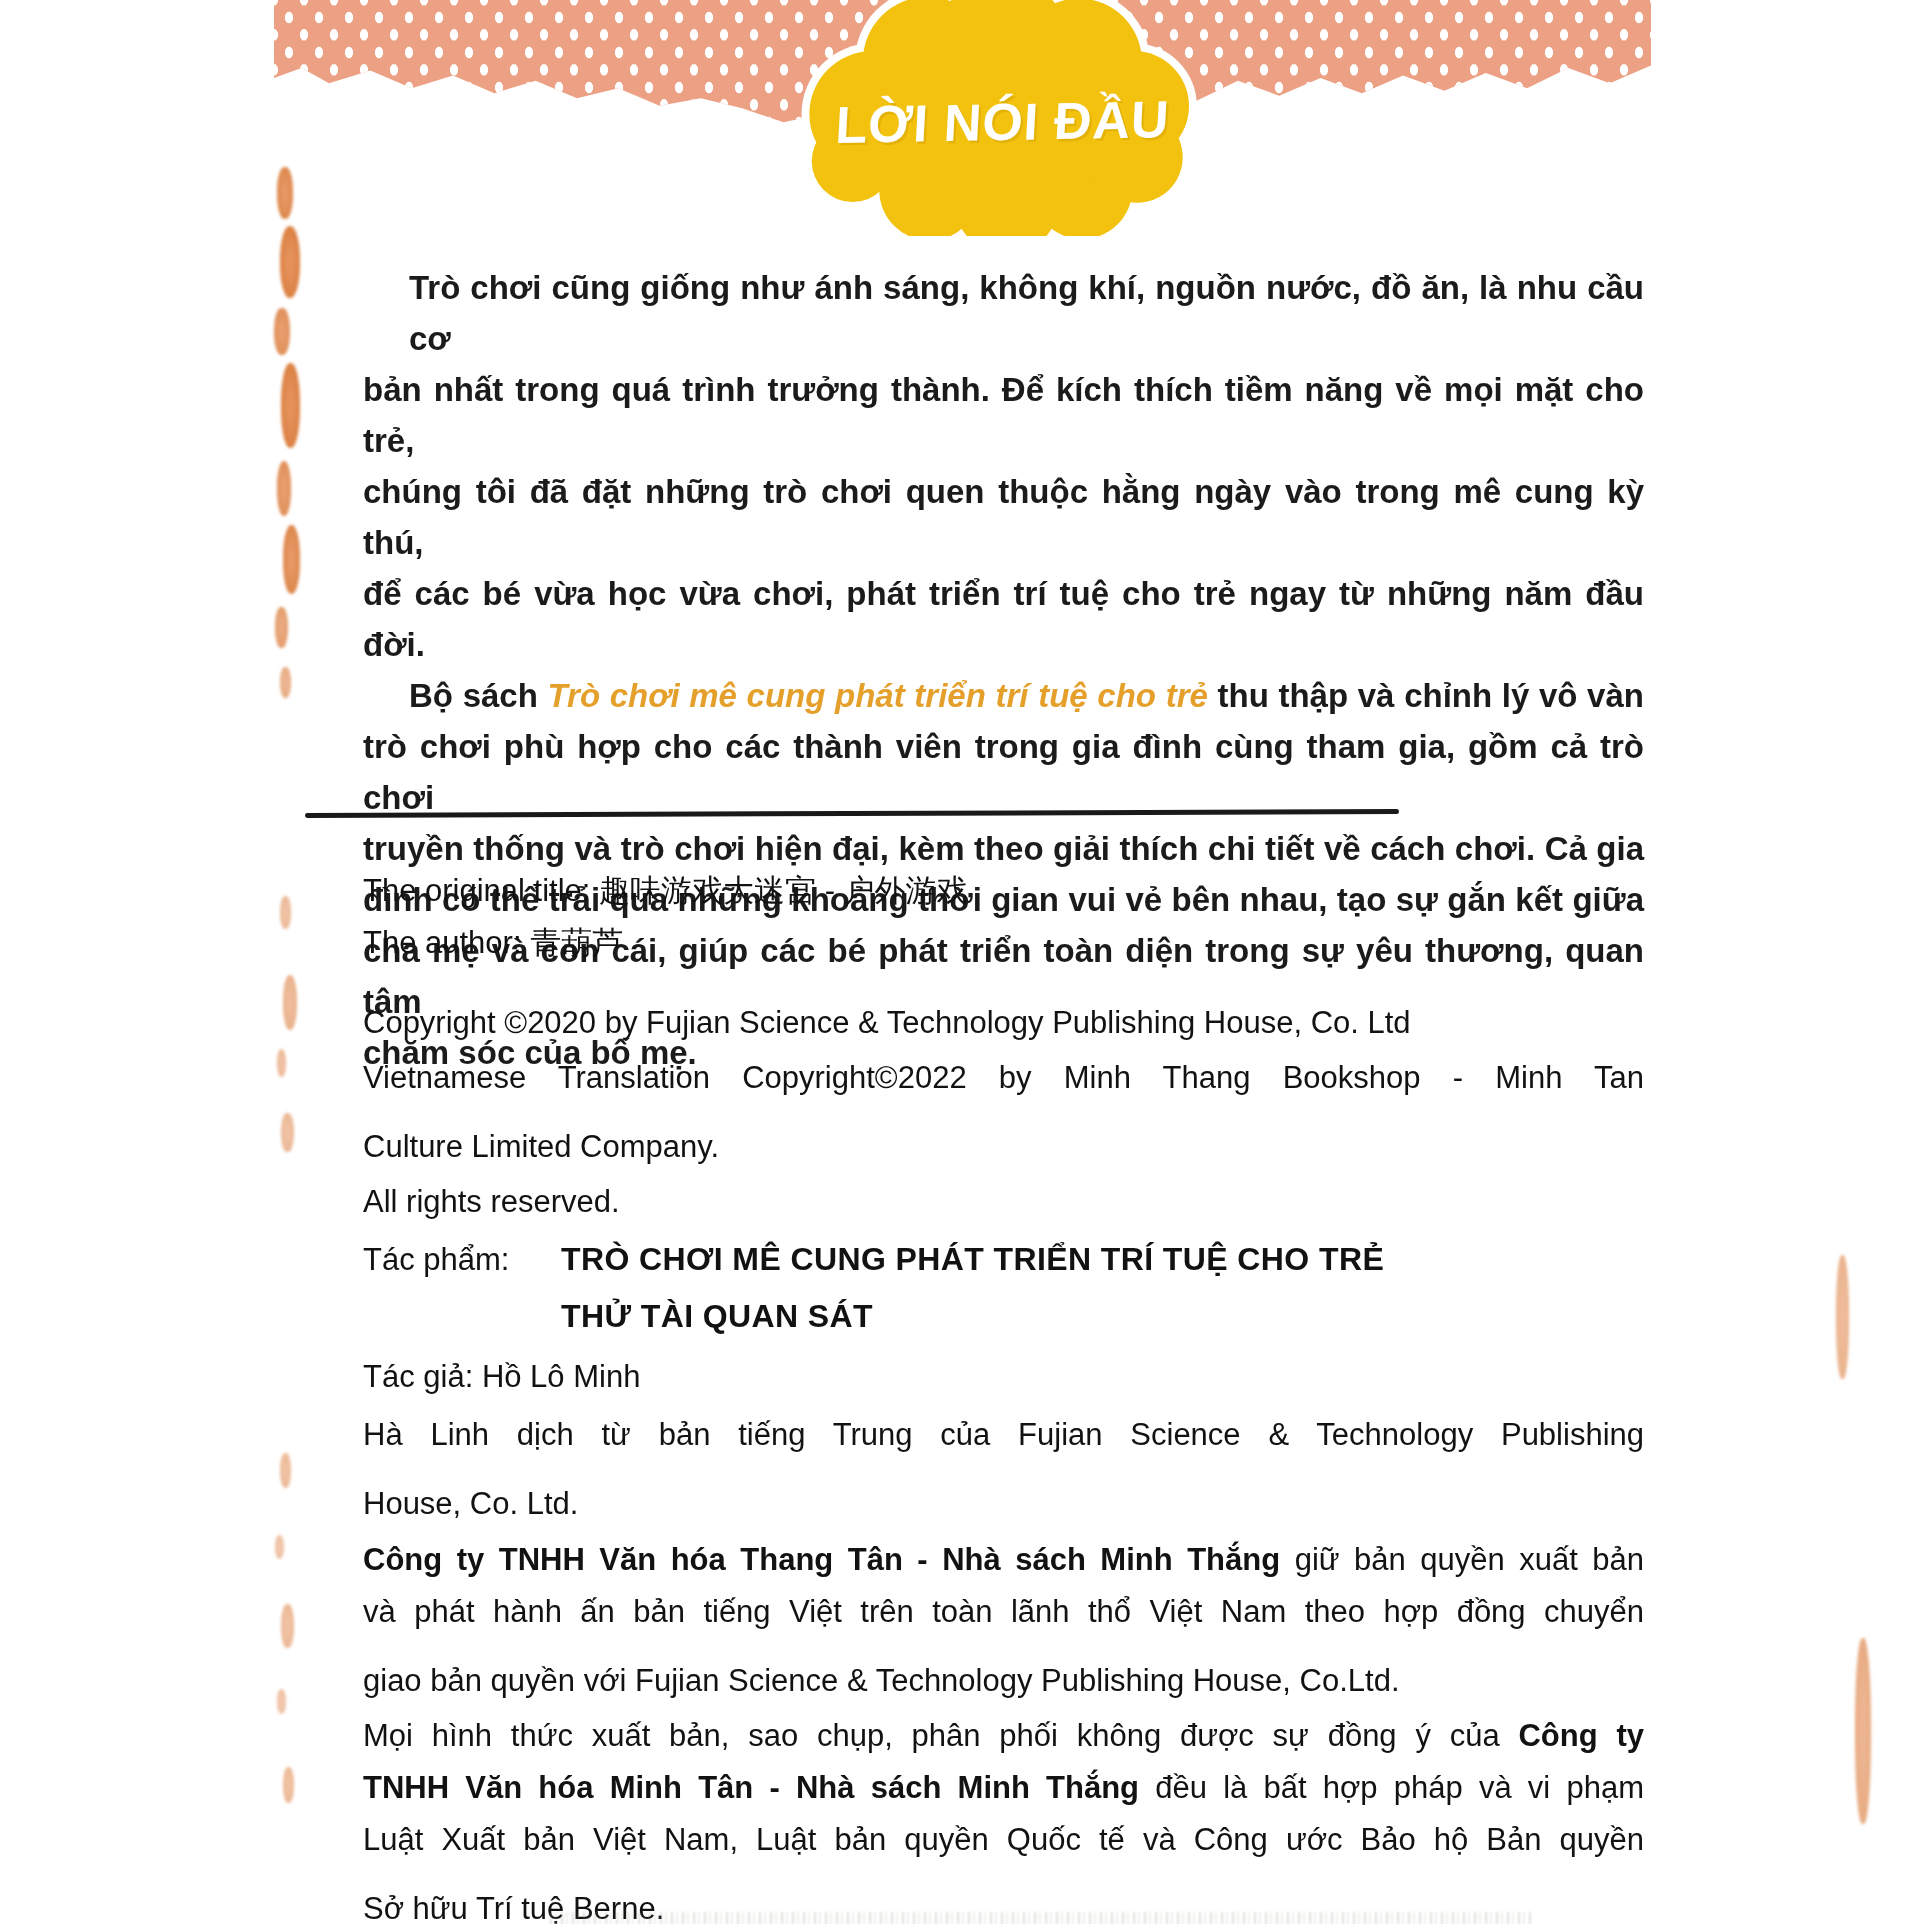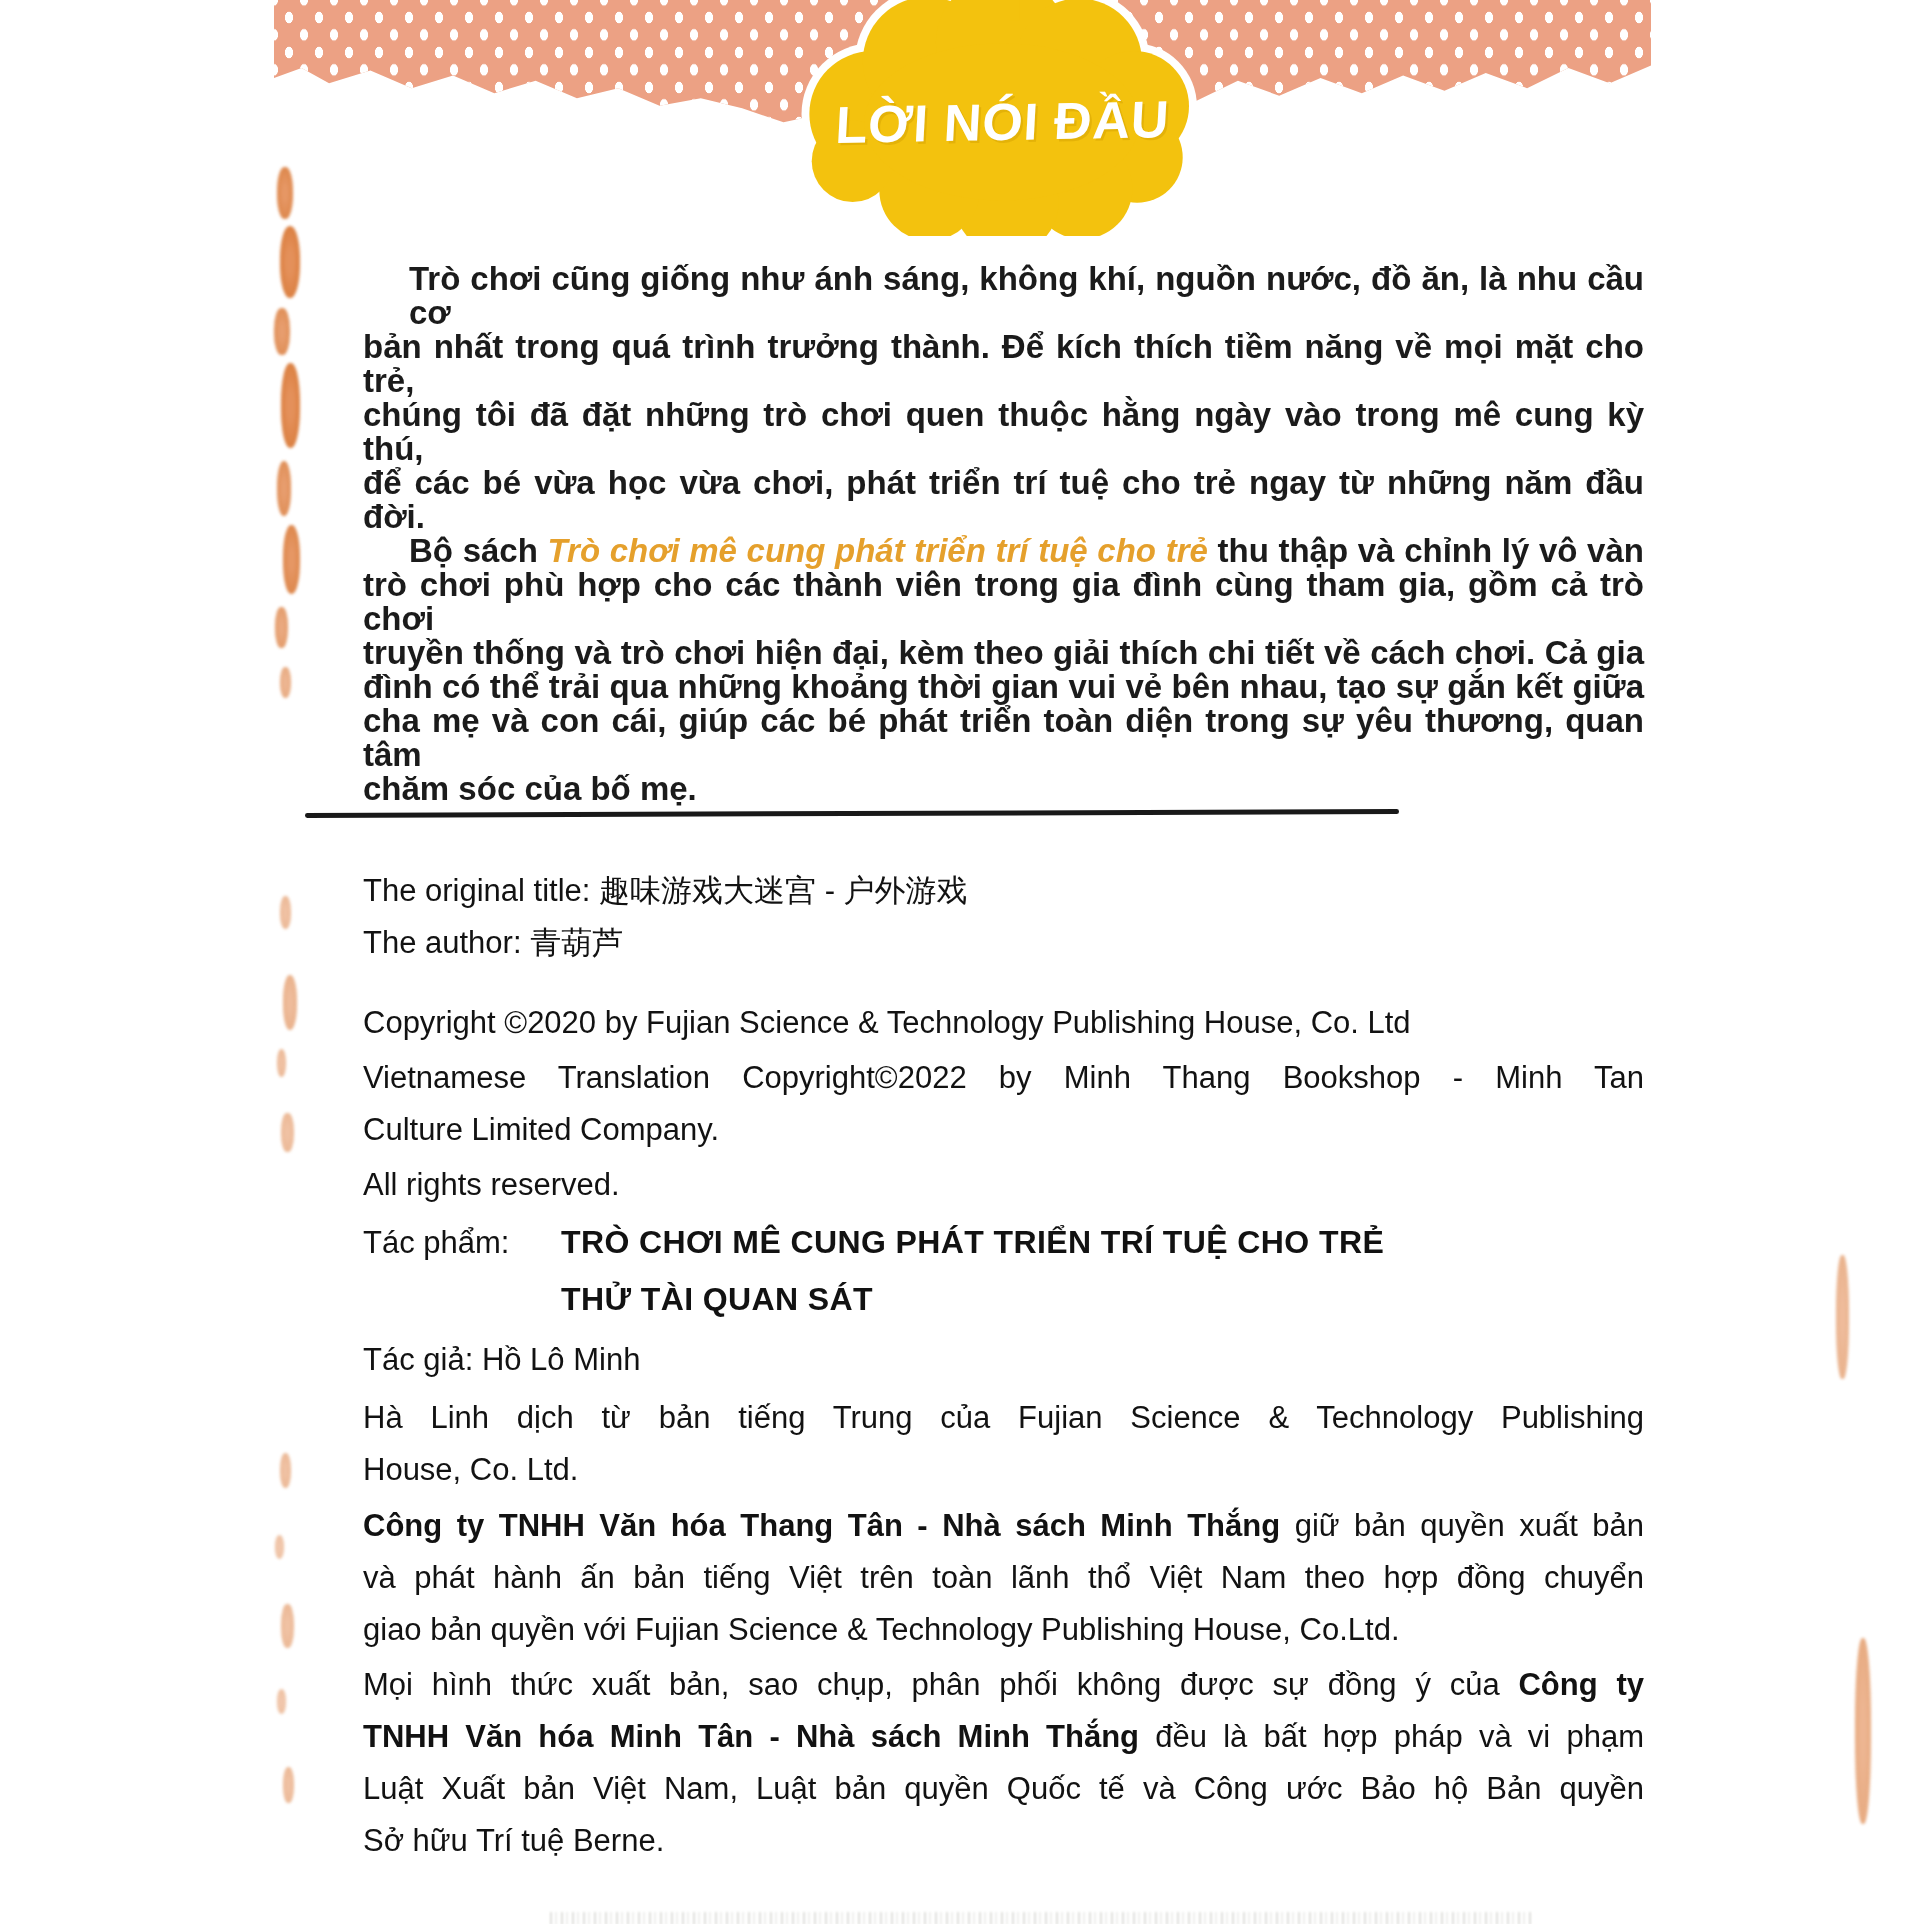--- a/index.html
+++ b/index.html
@@ -34,41 +34,41 @@
     display:flex; align-items:center; justify-content:center;
     font-size:52px; font-weight:bold; color:#ffffff; letter-spacing:0.8px;
     transform:skewX(-4deg) rotate(-1deg);
     text-shadow:2.4px 2.4px 0 rgba(210,160,0,0.45);
     white-space:nowrap;
   }
 
   
   .intro {
     position:absolute; left:363px; top:262px; width:1281px;
-    font-size:33px; font-weight:bold; line-height:34px; color:#1b1b1b;
+    font-size:33px; font-weight:bold; line-height:51px; color:#1b1b1b;
   }
   .line { text-align:justify; text-align-last:justify; }
   .line.last { text-align-last:left; }
   .indent { padding-left:46px; }
   .p2 { margin-top:0; }
   .series { color:#e5a02c; font-style:italic; }
 
   
   .divider {
     position:absolute; left:305px; top:811px; width:1094px; height:4.7px;
     background:#191919; border-radius:2.4px; transform:rotate(-0.2deg);
   }
 
   
   .colophon {
     position:absolute; left:363px; top:865px; width:1281px;
     font-size:31px; font-weight:normal; line-height:52px; color:#121212;
   }
   .cline { text-align:justify; text-align-last:justify; }
-  .cline.last { text-align-last:left; }
+  .cline.last { text-align-last:left;margin-top:17px; }
   .b { font-weight:bold; }
   .mt16 { margin-top:28px; } .mt8 { margin-top:6.3px; } .mt7 { margin-top:5.5px; }
   .mt5 { margin-top:3.9px; } .mt4 { margin-top:3.1px; } .mt2 { margin-top:3px; }
   .work-row { display:flex; margin-top:3.1px; }
   .work-label { flex:0 0 198px; line-height:57px; }
   .work-title { flex:1; font-weight:bold; font-size:32px; letter-spacing:0.4px; }
   .wline { line-height:57px; }
 
   
   .smudge {

